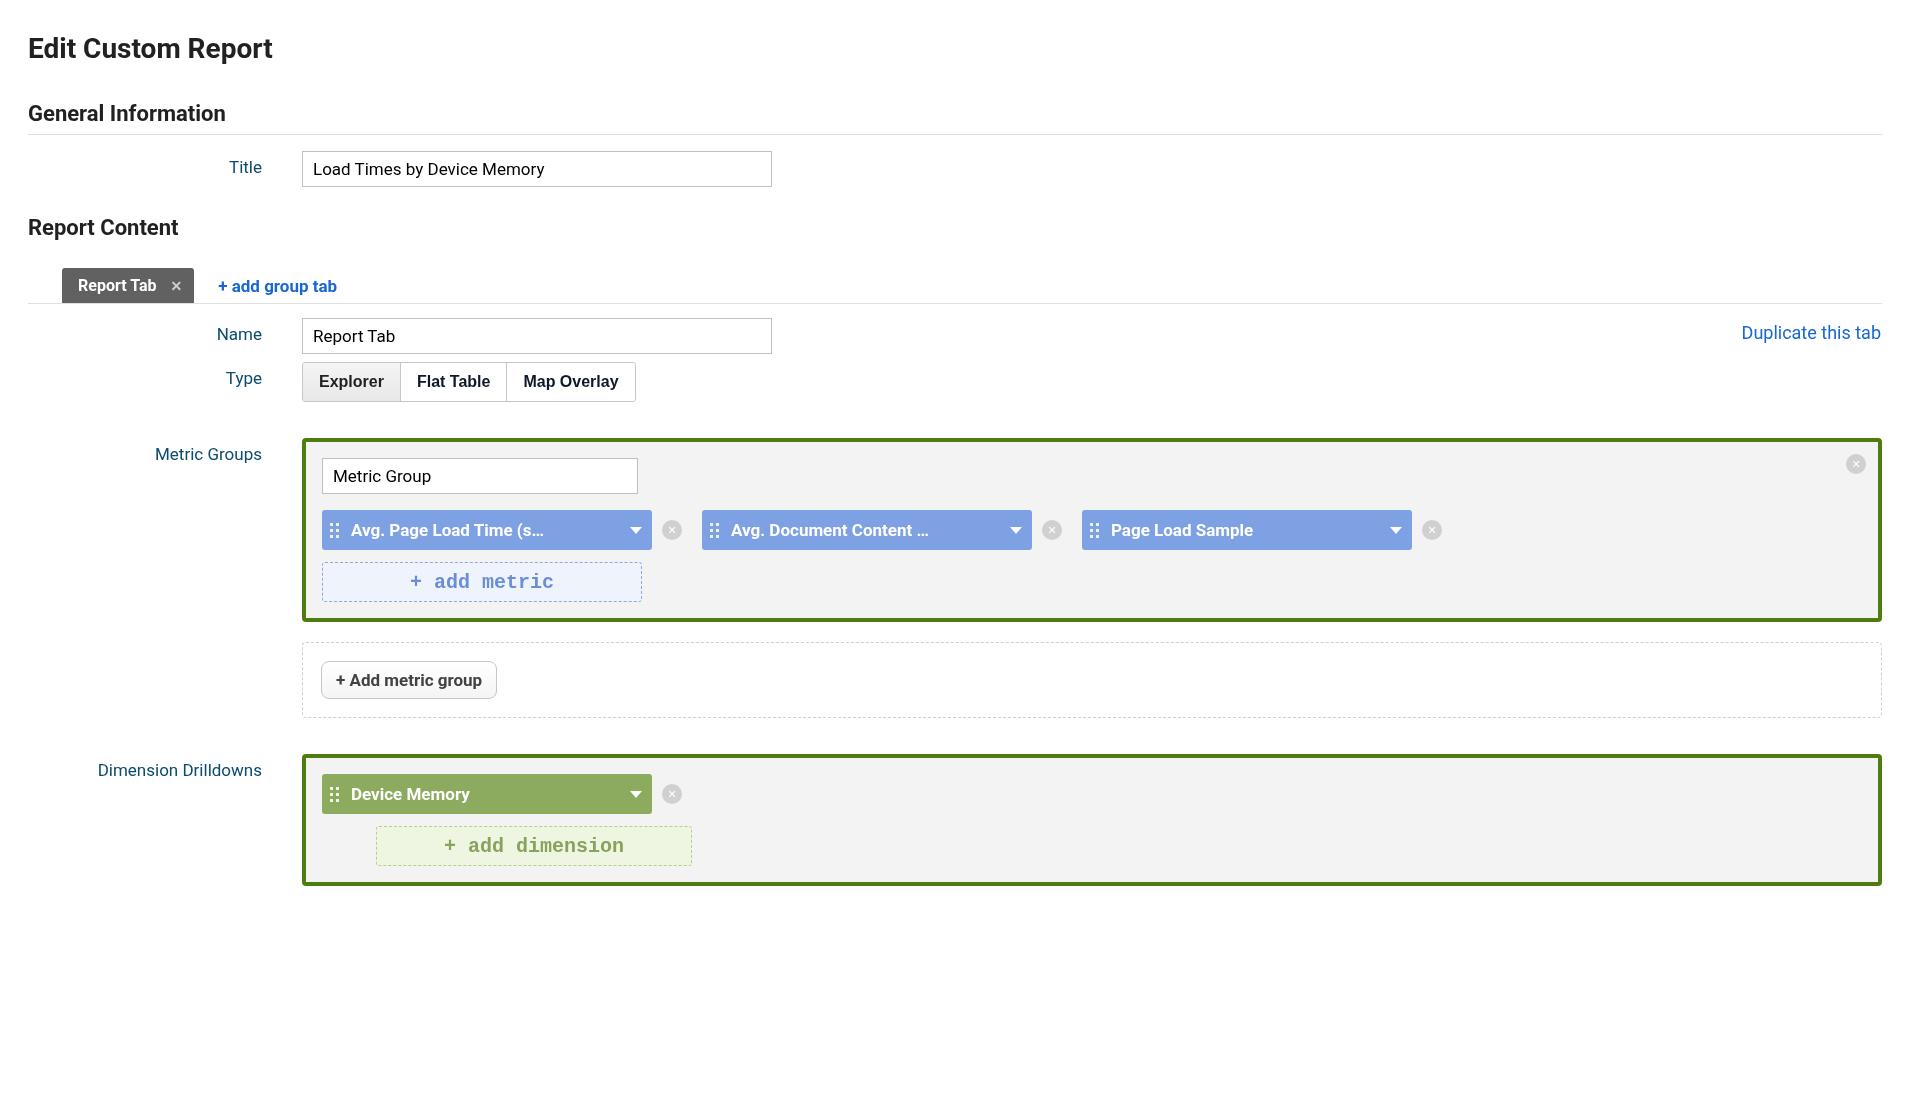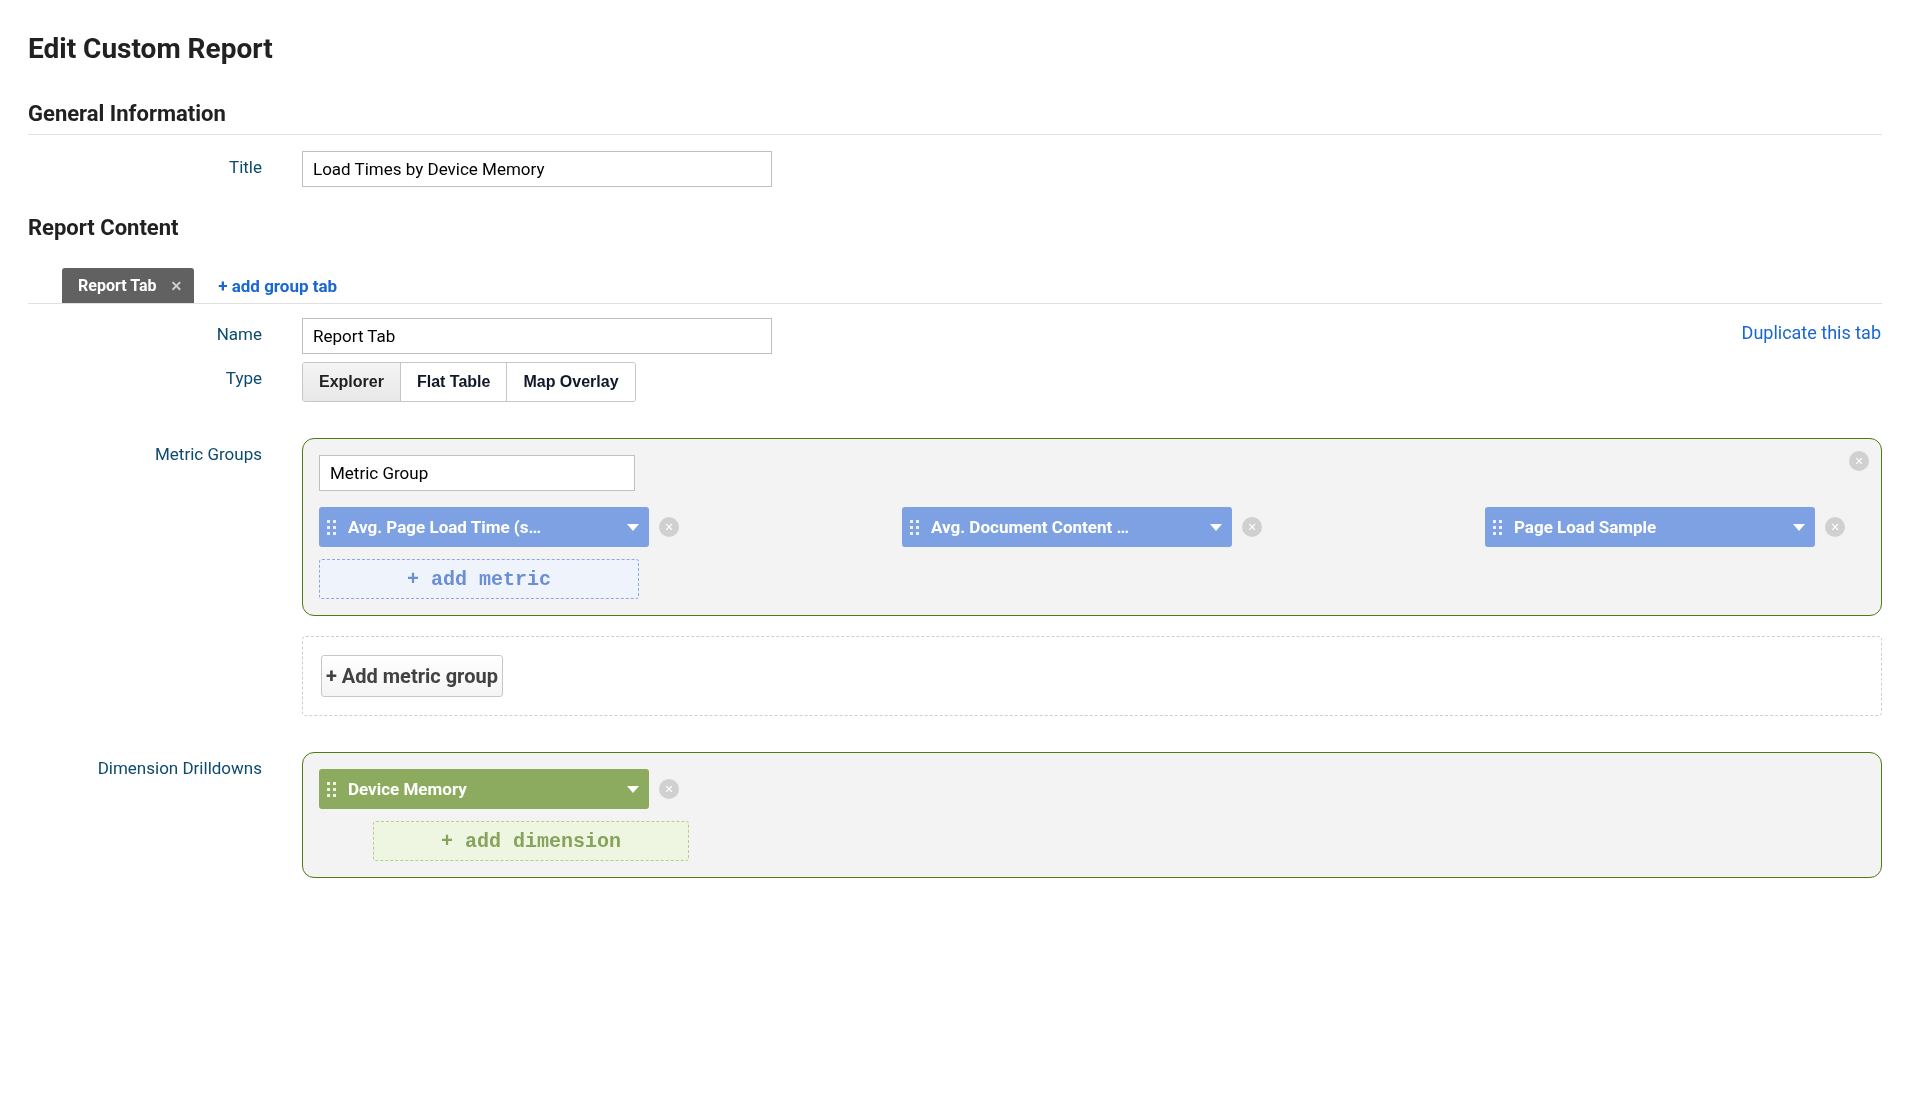--- a/index.html
+++ b/index.html
@@ -48,33 +48,33 @@
   .dup-link { position: absolute; right: 1px; top: 4px; color: #1967d2; font-size: 18px; cursor: pointer; }
 
   
   .seg { display: inline-flex; border: 1px solid #c6c6c6; border-radius: 3px; overflow: hidden; }
   .seg button { background: #fff; border: none; padding: 10px 16px; font-size: 16px; font-weight: 700; color: #0f172a; cursor: pointer; }
   .seg button + button { border-left: 1px solid #c6c6c6; }
   .seg button.active { background: linear-gradient(#f4f4f4,#e8e8e8); color: #212121; }
 
   
   .panel {
-    border: 1px solid #4d7c0f; border-radius: 12px; background: #f3f3f3;
+    border: 4px solid #4d7c0f; border-radius: 4px; background: #f3f3f3;
     padding: 16px; position: relative;
   }
   .panel .panel-close {
     position: absolute; right: 12px; top: 12px; cursor: pointer;
   }
   .dashed-panel {
     border: 1px dashed #cfcfcf; border-radius: 4px; background: #fff;
     padding: 18px;
   }
 
   
-  .chips-row { display: flex; flex-wrap: wrap; gap: 0; margin-top: 16px; justify-content: space-between; }
+  .chips-row { display: flex; flex-wrap: wrap; gap: 0; margin-top: 16px; }
   .chip-wrap { display: flex; align-items: center; margin-right: 20px; margin-bottom: 12px; }
   .chip {
     display: flex; align-items: center; gap: 8px;
     color: #fff; font-weight: 700; font-size: 17px;
     border-radius: 3px; height: 40px; padding: 0 10px 0 8px;
     width: 330px; cursor: pointer; position: relative;
   }
   .chip.metric { background: #7da1e3; }
   .chip.dimension { background: #8dab5e; }
   .chip .grip { display: grid; grid-template-columns: 3px 3px; grid-template-rows: 3px 3px 3px; gap: 3px; margin-right: 4px; }
@@ -94,23 +94,23 @@
   .add-chip {
     height: 40px; border-radius: 3px; display: flex; align-items: center; justify-content: center;
     font-weight: 700; font-size: 20px; cursor: pointer;
     width: 320px;
     font-family: Liberation Mono, monospace;
   }
   .add-chip.metric { border: 1px dashed #8aa9e0; background: #eef3fc; color: #6b8fd6; }
   .add-chip.dimension { border: 1px dashed #b4cf8e; background: #eef5e1; color: #87a35c; width: 316px; }
 
   .small-btn {
-    display: inline-block; border: 1px solid #c6c6c6; border-radius: 3px;
-    background: linear-gradient(#fff,#f4f4f4); padding: 8px 4px; font-weight: 700;
-    font-size: 20px; color: #424242; cursor: pointer;
+    display: inline-block; border: 1px solid #c6c6c6; border-radius: 8px;
+    background: linear-gradient(#fff,#f4f4f4); padding: 8px 14px; font-weight: 700;
+    font-size: 17px; color: #424242; cursor: pointer;
   }
 
   .dimension-indent { margin-left: 36px; padding-left: 18px; }
   .spacer-20 { height: 20px; }
 </style>
 </head>
 <body>
 
 <h1 class="page">Edit Custom Report</h1>
 

